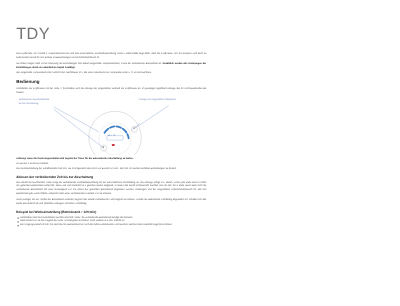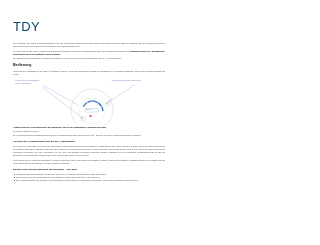--- a/index.html
+++ b/index.html
@@ -21,21 +21,21 @@
     width: 173px;
     height: 245px;
     background: #ffffff;
     box-sizing: border-box;
     padding: 14px 8px 0 13px;
   }
   .doc-title {
     font-size: 13px;
     font-weight: 400;
     letter-spacing: 0.3px;
-    color: #0c4a6e;
+    color: #737373;
     margin: 6px 0 9px 0;
     line-height: 1;
   }
   .para {
     font-size: 1.85px;
     line-height: 2.75px;
     color: #4a4a4a;
     margin: 0 0 2.6px 0;
     text-align: justify;
     max-width: 152px;

